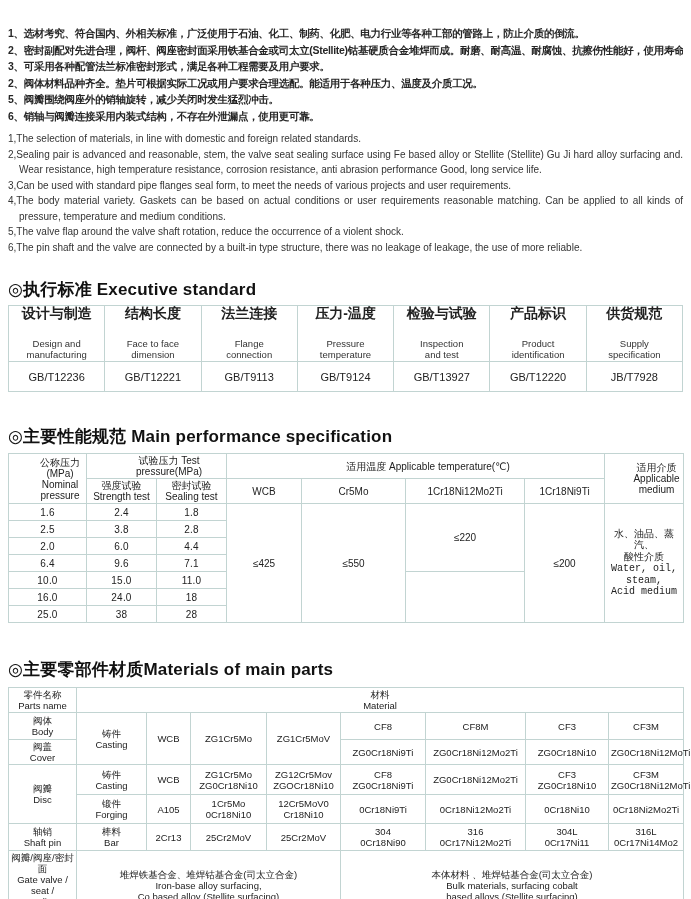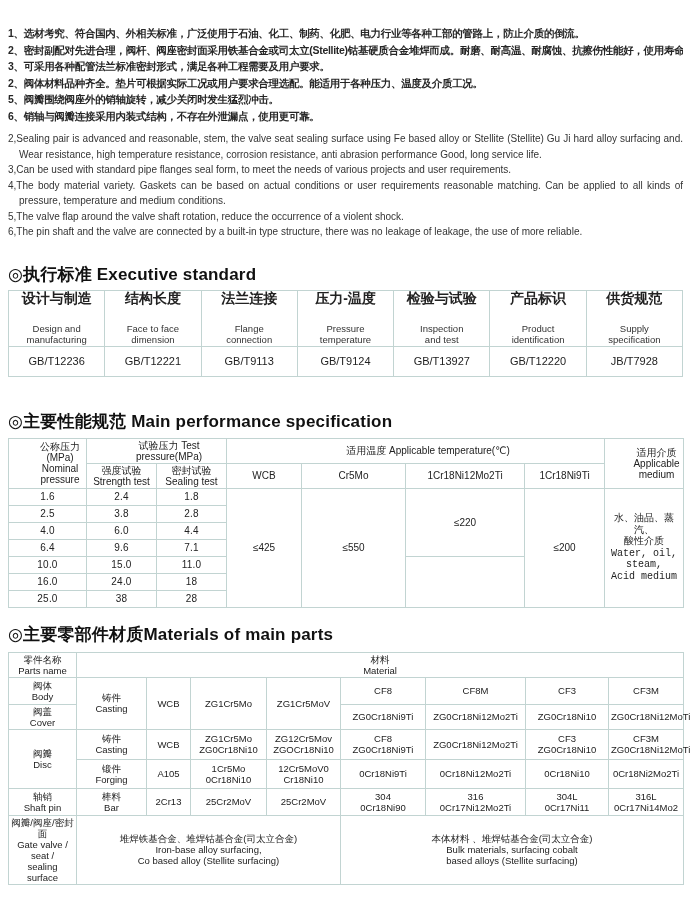--- a/index.html
+++ b/index.html
@@ -2,21 +2,21 @@
 <html><head>
 <meta charset="utf-8">
 <style>
   html,body{margin:0;padding:0;}
   body{
     width:691px;height:899px;background:#ffffff;overflow:hidden;
     font-family:"Liberation Sans","DejaVu Sans",sans-serif;color:#2f2f2f;
   }
   .page{padding:4px 8px 0 8px;}
   .sec-title{font-size:17px;font-weight:bold;color:#111;line-height:22px;letter-spacing:.2px;}
-  .t2{margin-top:24px;} .t3{margin-top:34px;} .t4{margin-top:16px;}
+  .t2{margin-top:24px;} .t3{margin-top:34px;} .t4{margin-top:36px;}
 
   
   .cn-list{margin-top:21px;}
   .cn-item{font-size:10.5px;font-weight:bold;line-height:16.5px;white-space:nowrap;overflow:hidden;letter-spacing:-.3px;color:#262626;}
   .en-list{margin-top:7px;}
   .en-item{font-size:10px;line-height:15.5px;text-align:justify;padding-left:11px;text-indent:-11px;color:#343434;}
 
   
   table{border-collapse:collapse;table-layout:fixed;width:675px;}
   td,th{border:1px solid #c2d4d2;text-align:center;vertical-align:middle;padding:1px 2px;font-weight:normal;}
@@ -54,20 +54,21 @@
 
   <div class="cn-list">
     <div class="cn-item">1、选材考究、符合国内、外相关标准，广泛使用于石油、化工、制药、化肥、电力行业等各种工部的管路上，防止介质的倒流。</div>
     <div class="cn-item">2、密封副配对先进合理，阀杆、阀座密封面采用铁基合金或司太立(Stellite)钴基硬质合金堆焊而成。耐磨、耐高温、耐腐蚀、抗擦伤性能好，使用寿命长。</div>
     <div class="cn-item">3、可采用各种配管法兰标准密封形式，满足各种工程需要及用户要求。</div>
     <div class="cn-item">2、阀体材料品种齐全。垫片可根据实际工况或用户要求合理选配。能适用于各种压力、温度及介质工况。</div>
     <div class="cn-item">5、阀瓣围绕阀座外的销轴旋转，减少关闭时发生猛烈冲击。</div>
     <div class="cn-item">6、销轴与阀瓣连接采用内装式结构，不存在外泄漏点，使用更可靠。</div>
   </div>
   <div class="en-list">
+    <div class="en-item">1,The selection of materials, in line with domestic and foreign related standards.</div>
     <div class="en-item">2,Sealing pair is advanced and reasonable, stem, the valve seat sealing surface using Fe based alloy or Stellite (Stellite) Gu Ji hard alloy surfacing and. Wear resistance, high temperature resistance, corrosion resistance, anti abrasion performance Good, long service life.</div>
     <div class="en-item">3,Can be used with standard pipe flanges seal form, to meet the needs of various projects and user requirements.</div>
     <div class="en-item">4,The body material variety. Gaskets can be based on actual conditions or user requirements reasonable matching. Can be applied to all kinds of pressure, temperature and medium conditions.</div>
     <div class="en-item">5,The valve flap around the valve shaft rotation, reduce the occurrence of a violent shock.</div>
     <div class="en-item">6,The pin shaft and the valve are connected by a built-in type structure, there was no leakage of leakage, the use of more reliable.</div>
   </div>
 
   <div class="sec-title t2">◎执行标准 Executive standard</div>
   <table class="std-table">
     <tbody>
@@ -162,21 +163,21 @@
 酸性介质
 Water, oil, steam,
 Acid medium</td>
     </tr>
     <tr>
       <td class="perf-num">2.5</td>
       <td class="perf-num">3.8</td>
       <td class="perf-num">2.8</td>
     </tr>
     <tr>
-      <td class="perf-num">4.0</td>
+      <td class="perf-num">2.0</td>
       <td class="perf-num">6.0</td>
       <td class="perf-num">4.4</td>
     </tr>
     <tr>
       <td class="perf-num">6.4</td>
       <td class="perf-num">9.6</td>
       <td class="perf-num">7.1</td>
     </tr>
     <tr>
       <td class="perf-num">10.0</td>

